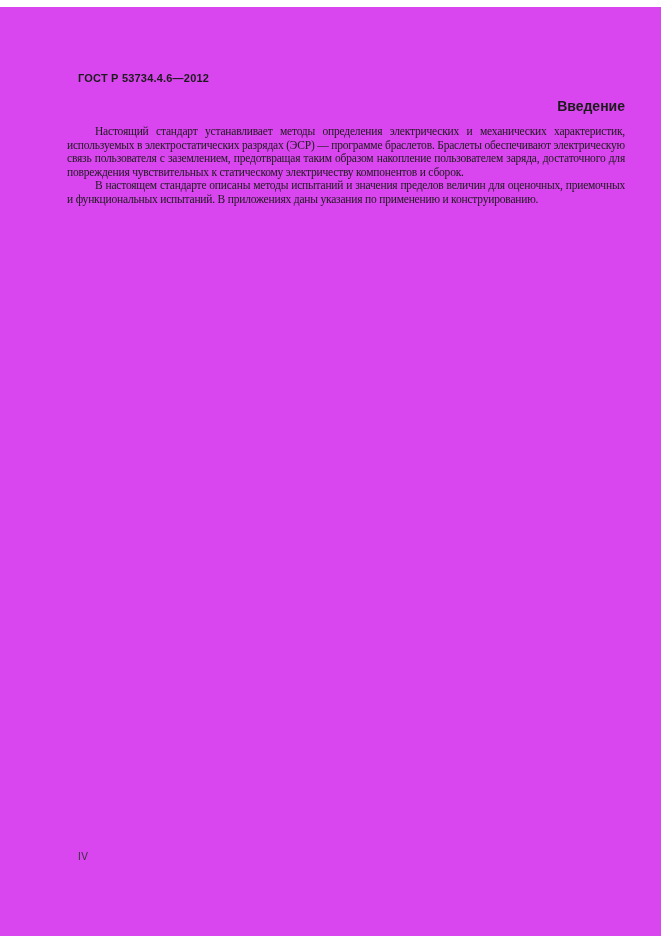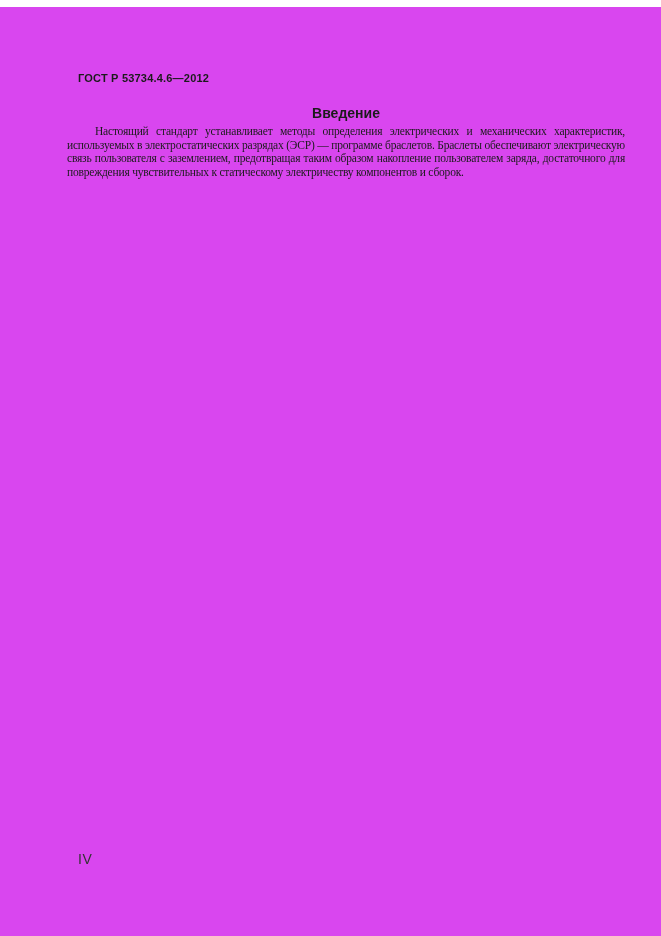--- a/index.html
+++ b/index.html
@@ -22,23 +22,23 @@
     left: 78px;
     top: 65px;
     font-size: 11px;
     font-weight: bold;
     letter-spacing: 0.2px;
     white-space: nowrap;
   }
   .section-title {
     position: absolute;
     left: 67px;
-    top: 98px;
+    top: 91px;
     width: 558px;
-    text-align: center;
+    text-align: right;
     font-size: 14px;
     font-weight: bold;
   }
   .body-text {
     position: absolute;
     left: 67px;
     top: 118px;
     width: 558px;
     font-size: 11.5px;
     line-height: 13.6px;
@@ -49,33 +49,34 @@
   }
   .body-text p {
     margin: 0;
     text-indent: 28px;
     font-family: Liberation Serif, serif;
   }
   .page-number {
     position: absolute;
     left: 78px;
     top: 844px;
-    font-size: 14px;
+    font-size: 10px;
     color: #333333;
     letter-spacing: 0.5px;
   }
 </style>
 </head>
 <body>
 
 <div class="page">
 
   <div class="running-header">ГОСТ Р 53734.4.6—2012</div>
 
   <div class="section-title">Введение</div>
 
   <div class="body-text">
     <p>Настоящий стандарт устанавливает методы определения электрических и механических характе­ристик, используемых в электростатических разрядах (ЭСР) — программе браслетов. Браслеты обес­печивают электрическую связь пользователя с заземлением, предотвращая таким образом накопление пользователем заряда, достаточного для повреждения чувствительных к статическому электричеству компонентов и сборок.</p>
+    <p>В настоящем стандарте описаны методы испытаний и значения пределов величин для оценочных, приемочных и функциональных испытаний. В приложениях даны указания по применению и конструиро­ванию.</p>
   </div>
 
   <div class="page-number">IV</div>
 
 </div>
 
 </body></html>

